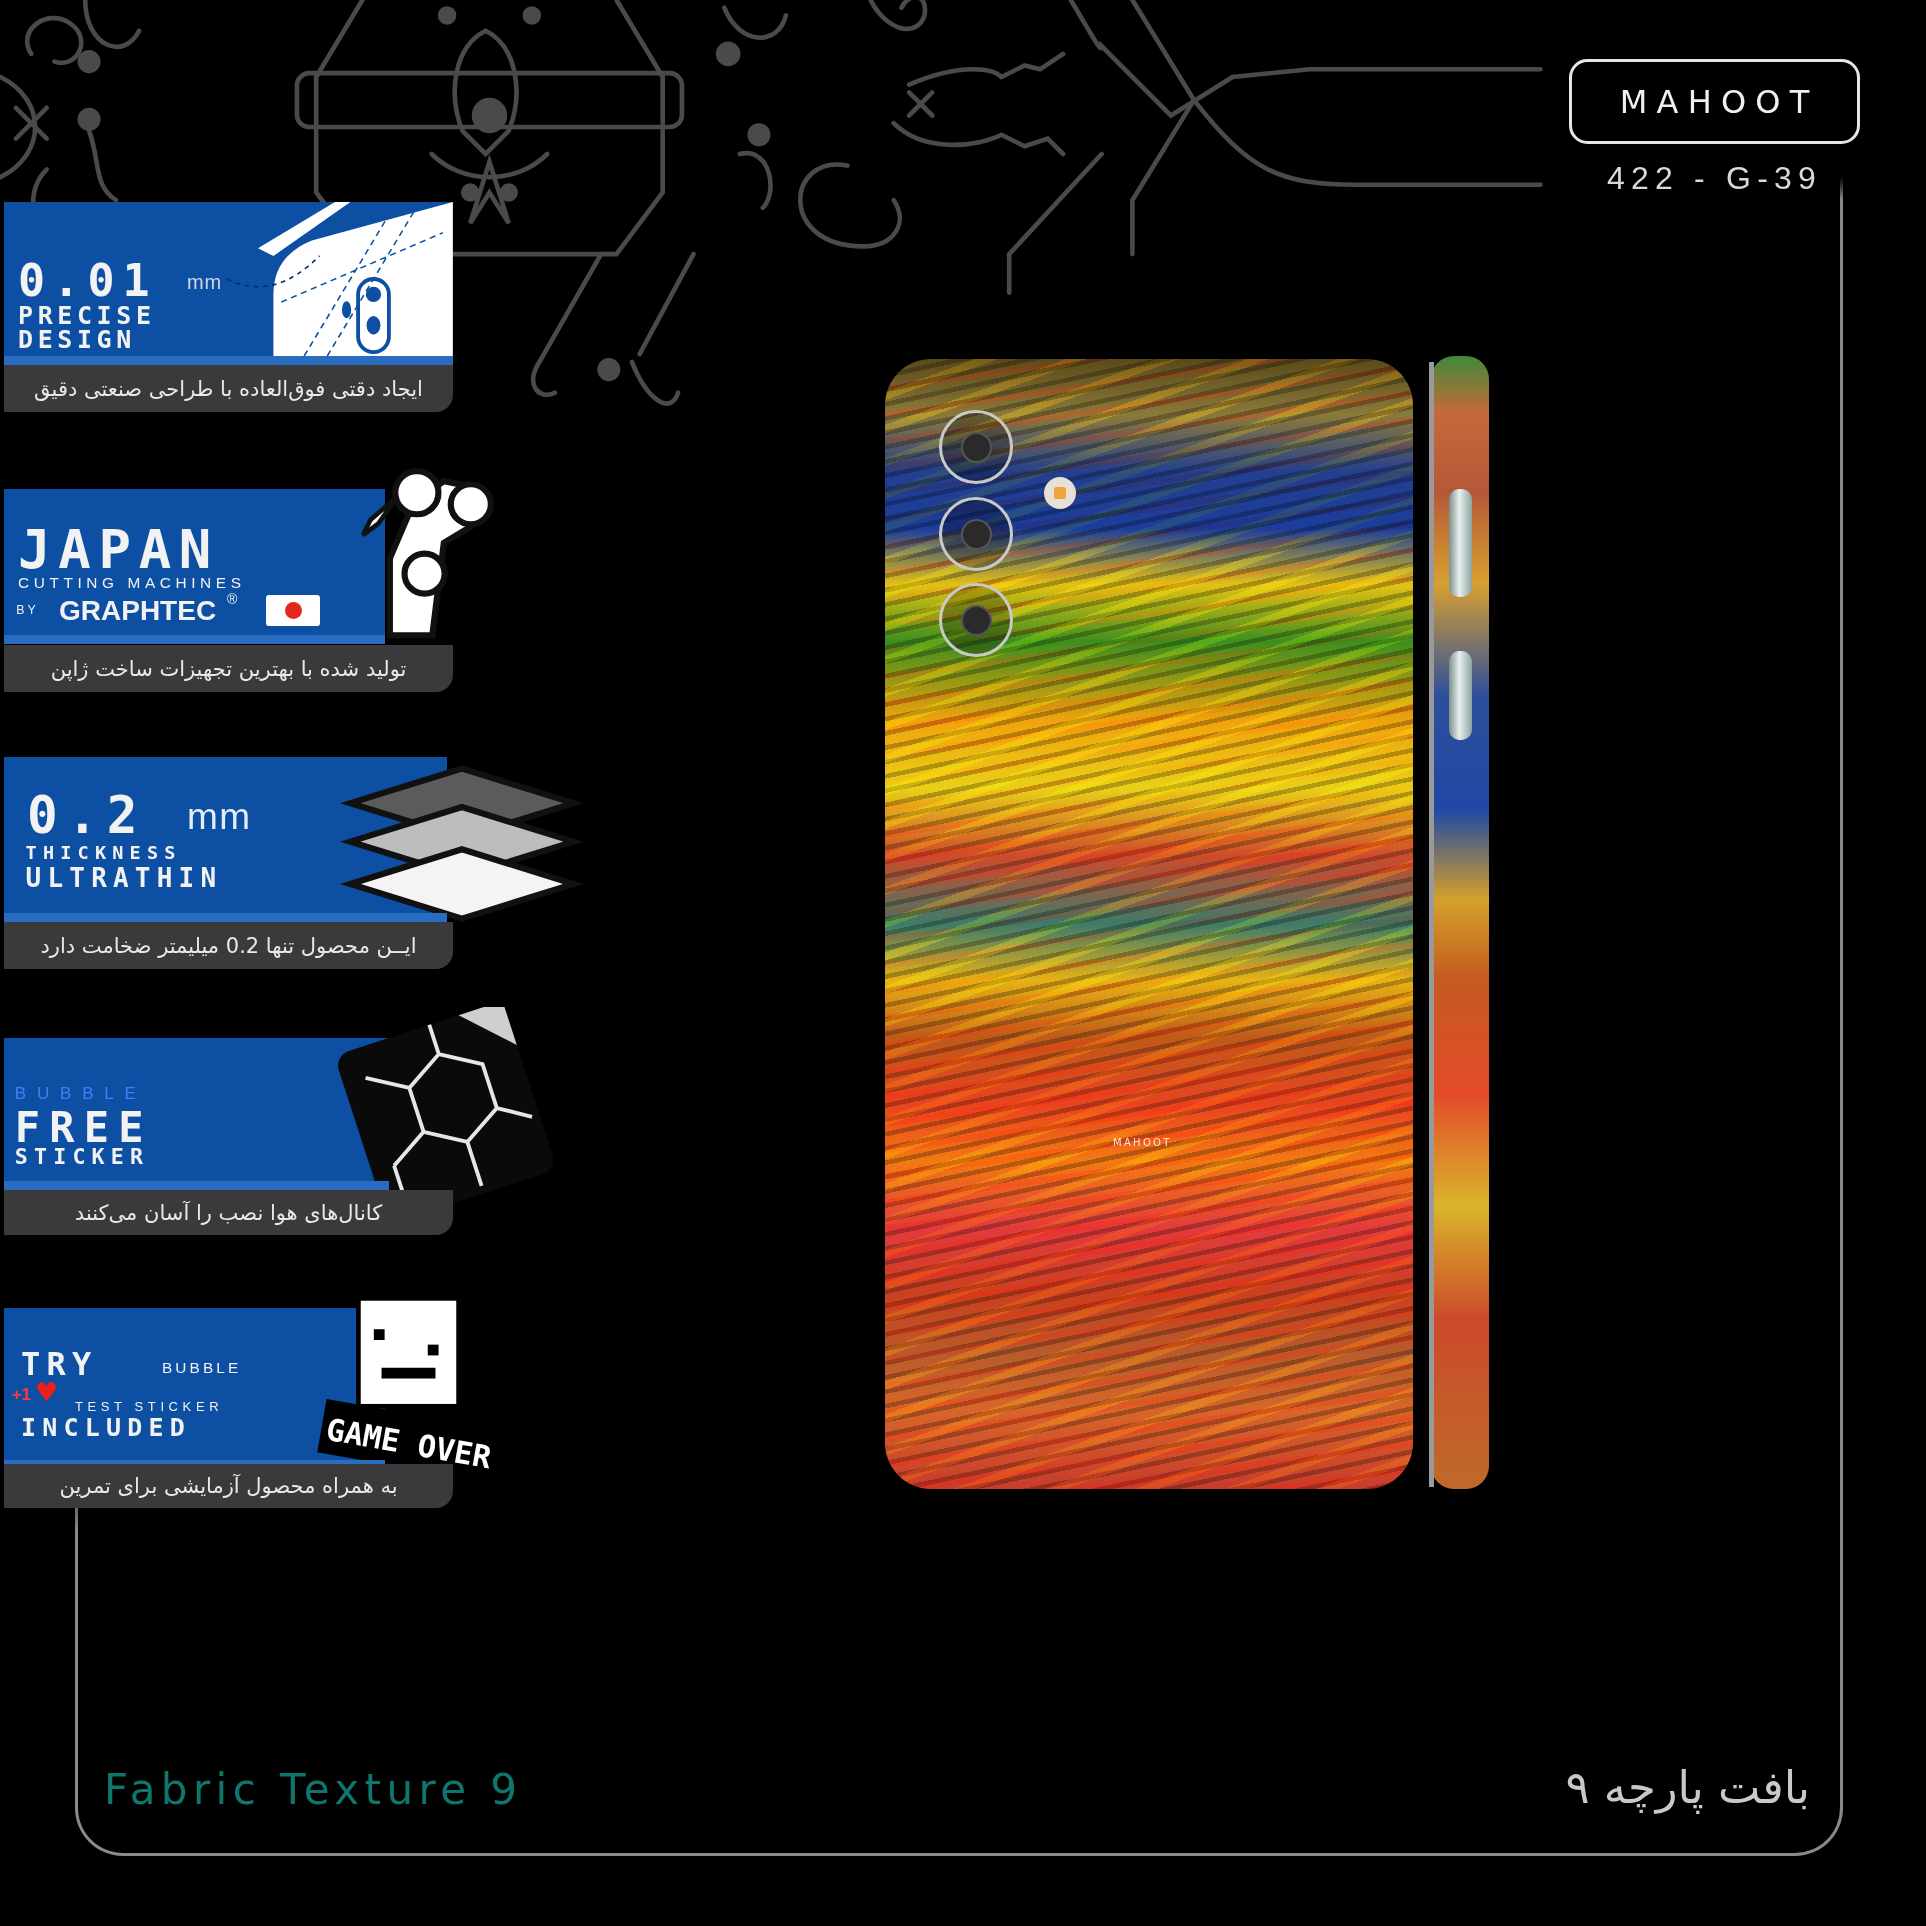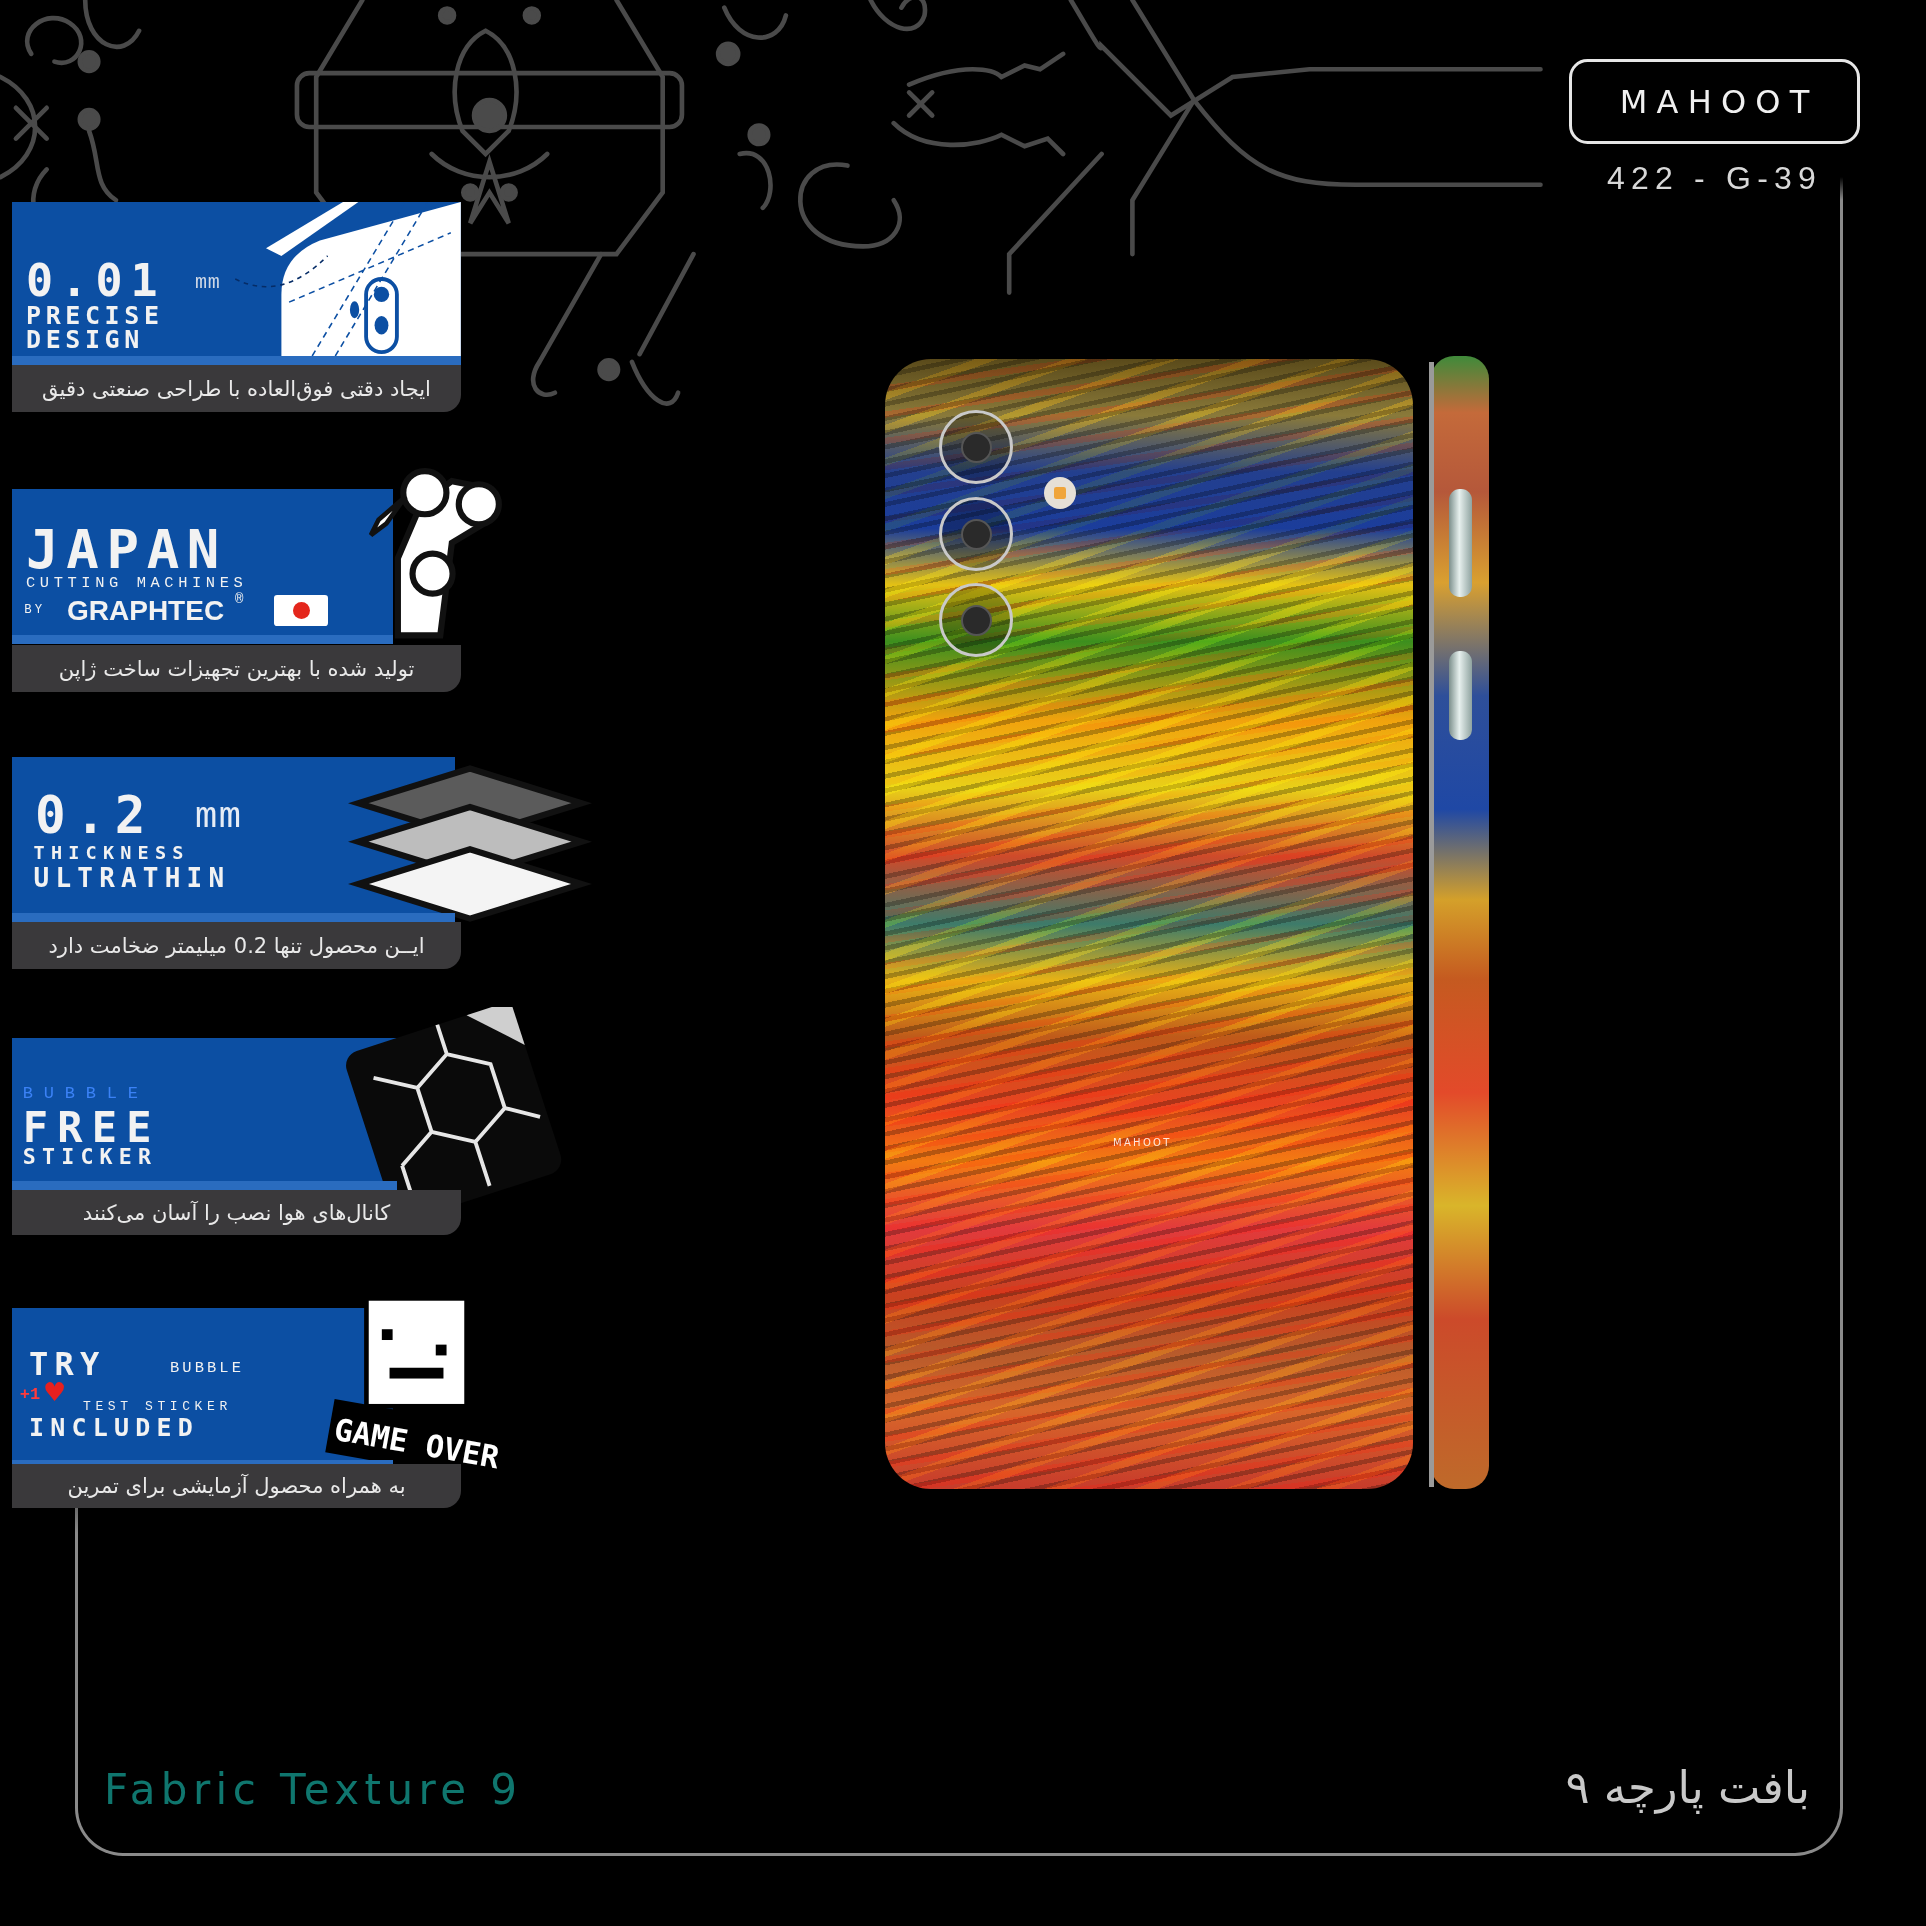--- a/index.html
+++ b/index.html
@@ -8,26 +8,26 @@
   #ornaments{position:absolute;left:0;top:0;width:1926px;height:539px;}
   
   #frame{position:absolute;left:75px;top:177px;width:1768px;height:1679px;border:3.9px solid #8a8a8a;border-top:none;border-radius:0 0 48px 48px;box-sizing:border-box;}
   #frame-mask-left{position:absolute;left:69px;top:177px;width:15.4px;height:1356px;background:linear-gradient(#000 0,#000 92%,rgba(0,0,0,0) 100%);}
   #frame-mask-right{position:absolute;left:1838px;top:177px;width:15.4px;height:23px;background:linear-gradient(#000,rgba(0,0,0,0));}
   
   #logo-box{position:absolute;left:1569px;top:59px;width:291px;height:85px;border:3.9px solid #e6e6e6;border-radius:18.5px;box-sizing:border-box;display:flex;align-items:center;justify-content:center;}
   #logo-text{font-family:"DejaVu Sans",sans-serif;font-size:32px;letter-spacing:9.2px;color:#f0f0f0;font-weight:normal;padding-left:9.2px;}
   #product-code{position:absolute;left:1569px;top:160px;width:291px;text-align:center;font-family:"Liberation Sans",sans-serif;font-size:32px;letter-spacing:6.2px;color:#d8d8d8;}
   
-  .card{position:absolute;left:12px;}
+  .card{position:absolute;left:4px;}
   .card .blue{position:absolute;left:0;top:0;background:#0c4fa3;}
   .card .strip{position:absolute;left:0;background:#2a6cbf;height:9.2px;}
   .card .cap{position:absolute;left:0;background:#3a393b;border-radius:0 0 17px 0;color:#e9e9e9;font-family:"DejaVu Sans",sans-serif;font-size:21px;direction:rtl;text-align:center;display:flex;align-items:center;justify-content:center;}
   .big{font-family:"DejaVu Sans Mono",monospace;color:#f2f2f2;position:absolute;white-space:nowrap;font-weight:bold;}
-  .small{font-family:Liberation Mono, monospace;color:#f2f2f2;position:absolute;white-space:nowrap;letter-spacing:3.1px;}
+  .small{font-family:Liberation Sans, sans-serif;color:#f2f2f2;position:absolute;white-space:nowrap;letter-spacing:3.1px;}
   
   #phone{position:absolute;left:885px;top:359px;width:528px;height:1130px;border-radius:46px;overflow:hidden;
     background:
       repeating-linear-gradient(168deg, rgba(0,0,0,.25) 0 4.6px, rgba(0,0,0,0) 4.6px 14px),
       linear-gradient(180deg,#5a4a1a 0%,#8a7a3a 5%,#233f8e 10%,#1b3d9b 15%,#e4c114 20%,#3c8f1e 25%,#f1a20d 32%,#e9d018 38%,#cf4a2a 44%,#3d7b6a 50%,#e8b215 55%,#bf5a1a 60%,#e94320 66%,#f37a12 71%,#e23a3c 77%,#c9411f 83%,#b85b2b 88%,#d8662a 93%,#c73b2b 100%);}
   #phone::after{content:"";position:absolute;inset:0;background:
       repeating-linear-gradient(160deg, rgba(255,220,60,.35) 0 7.7px, rgba(0,0,0,0) 7.7px 31px),
       repeating-linear-gradient(172deg, rgba(255,60,40,.25) 0 6.2px, rgba(0,0,0,0) 6.2px 26px);mix-blend-mode:overlay;}
   .cam{position:absolute;width:74px;height:74px;border:3.9px solid #c9c9c9;border-radius:50%;box-sizing:border-box;background:rgba(0,0,0,.25);z-index:2;}
   .cam .lens{position:absolute;left:50%;top:50%;width:31px;height:31px;margin:-15.4px 0 0 -15.4px;border-radius:50%;background:#2a2a2a;border:2.3px solid #555;box-sizing:border-box;}

